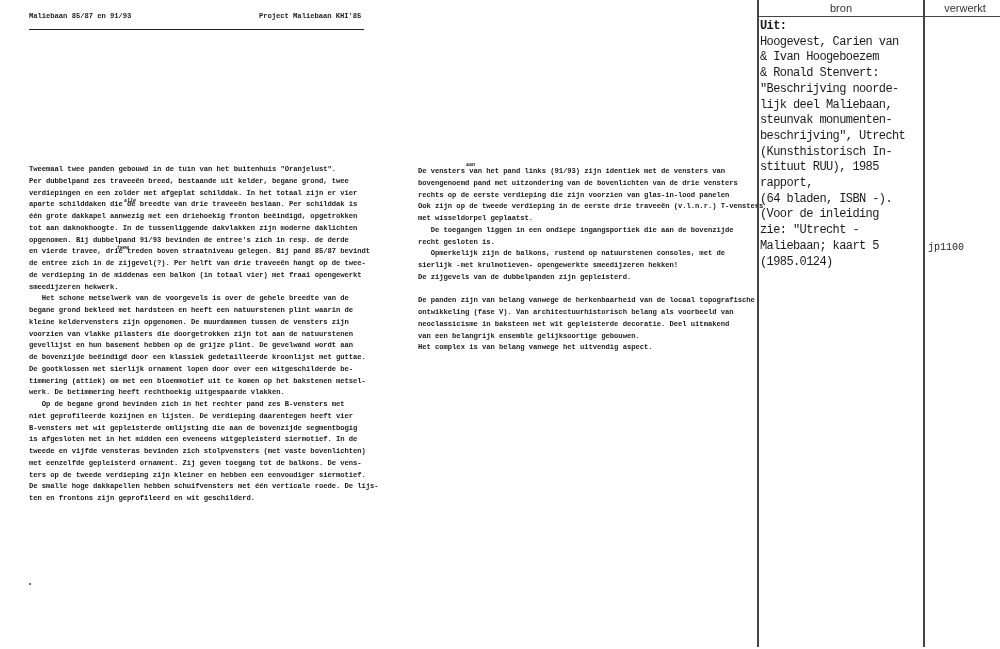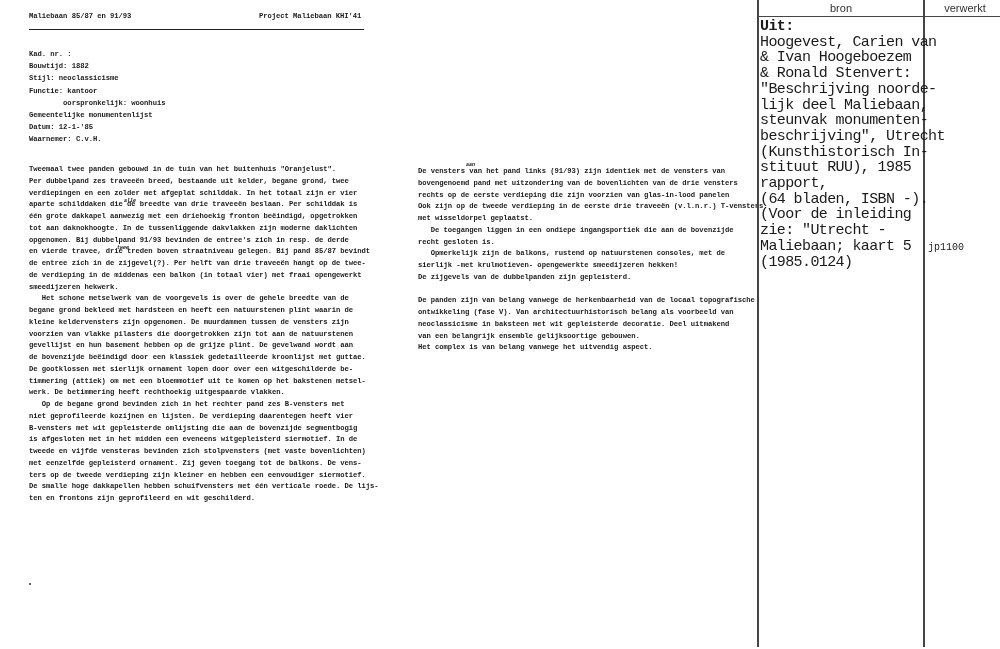--- a/index.html
+++ b/index.html
@@ -52,39 +52,38 @@
     .ph {
       position: absolute; top: 2px;
       font-family: "Liberation Sans", "DejaVu Sans", sans-serif;
       font-size: 11px; color: #333; text-align: center;
     }
     .ph.bron { left: 2px; width: 164px; }
     .ph.verwerkt { left: 168px; width: 80px; }
     .bron-text {
       position: absolute; left: 3px; top: 19px;
       font-family: "Liberation Mono", "DejaVu Sans Mono", monospace;
-      font-size: 15px; line-height: 15.7px; color: #1a1a1a;
+      font-size: 12px; line-height: 15.7px; color: #1a1a1a;
       white-space: pre; letter-spacing: -0.6px;
     }
     .bron-text .first { font-weight: bold; }
     .code {
       position: absolute; left: 171px; top: 242px;
       font-family: "Liberation Mono", "DejaVu Sans Mono", monospace;
       font-size: 10px; color: #1a1a1a;
     }
   </style>
 </head>
 <body>
 
 <div class="page">
   <div class="tw hdr-left">Maliebaan 85/87 en 91/93</div>
-  <div class="tw hdr-right">Project Maliebaan KHI'41</div>
+  <div class="tw hdr-right">Project Maliebaan KHI'85</div>
   <div class="hdr-rule"></div>
 
-  <div class="tw meta" id="meta"><div class="line">Kad. nr. :</div><div class="line">Bouwtijd: 1882</div><div class="line">Stijl: neoclassicisme</div><div class="line">Functie: kantoor</div><div class="line">        oorspronkelijk: woonhuis</div><div class="line">Gemeentelijke monumentenlijst</div><div class="line">Datum: 12-1-'85</div><div class="line">Waarnemer: C.v.H.</div></div>
 
   <div class="tw col-left" id="colLeft"><div class="line">Tweemaal twee panden gebouwd in de tuin van het buitenhuis "Oranjelust".</div><div class="line">Per dubbelpand zes traveeën breed, bestaande uit kelder, begane grond, twee</div><div class="line">verdiepingen en een zolder met afgeplat schilddak. In het totaal zijn er vier</div><div class="line">aparte schilddaken die de breedte van drie traveeën beslaan. Per schilddak is</div><div class="line">één grote dakkapel aanwezig met een driehoekig fronton beëindigd, opgetrokken</div><div class="line">tot aan daknokhoogte. In de tussenliggende dakvlakken zijn moderne daklichten</div><div class="line">opgenomen. Bij dubbelpand 91/93 bevinden de entree's zich in resp. de derde</div><div class="line">en vierde travee, drie treden boven straatniveau gelegen. Bij pand 85/87 bevindt</div><div class="line">de entree zich in de zijgevel(?). Per helft van drie traveeën hangt op de twee-</div><div class="line">de verdieping in de middenas een balkon (in totaal vier) met fraai opengewerkt</div><div class="line">smeedijzeren hekwerk.</div><div class="line">   Het schone metselwerk van de voorgevels is over de gehele breedte van de</div><div class="line">begane grond bekleed met hardsteen en heeft een natuurstenen plint waarin de</div><div class="line">kleine keldervensters zijn opgenomen. De muurdammen tussen de vensters zijn</div><div class="line">voorzien van vlakke pilasters die doorgetrokken zijn tot aan de natuurstenen</div><div class="line">gevellijst en hun basement hebben op de grijze plint. De gevelwand wordt aan</div><div class="line">de bovenzijde beëindigd door een klassiek gedetailleerde kroonlijst met guttae.</div><div class="line">De gootklossen met sierlijk ornament lopen door over een witgeschilderde be-</div><div class="line">timmering (attiek) om met een bloemmotief uit te komen op het bakstenen metsel-</div><div class="line">werk. De betimmering heeft rechthoekig uitgespaarde vlakken.</div><div class="line">   Op de begane grond bevinden zich in het rechter pand zes B-vensters met</div><div class="line">niet geprofileerde kozijnen en lijsten. De verdieping daarentegen heeft vier</div><div class="line">B-vensters met wit gepleisterde omlijsting die aan de bovenzijde segmentbogig</div><div class="line">is afgesloten met in het midden een eveneens witgepleisterd siermotief. In de</div><div class="line">tweede en vijfde vensteras bevinden zich stolpvensters (met vaste bovenlichten)</div><div class="line">met eenzelfde gepleisterd ornament. Zij geven toegang tot de balkons. De vens-</div><div class="line">ters op de tweede verdieping zijn kleiner en hebben een eenvoudiger siermotief.</div><div class="line">De smalle hoge dakkapellen hebben schuifvensters met één verticale roede. De lijs-</div><div class="line">ten en frontons zijn geprofileerd en wit geschilderd.</div></div>
 
   <span class="sup" style="left:124px; top:198px;">alle</span>
   <span class="sup" style="left:117px; top:245px;">twee</span>
   <span class="sup" style="left:466px; top:162px;">aan</span>
 
   <div class="tw col-mid" id="colMid"><div class="line">De vensters van het pand links (91/93) zijn identiek met de vensters van</div><div class="line">bovengenoemd pand met uitzondering van de bovenlichten van de drie vensters</div><div class="line">rechts op de eerste verdieping die zijn voorzien van glas-in-lood panelen</div><div class="line">Ook zijn op de tweede verdieping in de eerste drie traveeën (v.l.n.r.) T-vensters</div><div class="line">met wisseldorpel geplaatst.</div><div class="line">   De toegangen liggen in een ondiepe ingangsportiek die aan de bovenzijde</div><div class="line">recht gesloten is.</div><div class="line">   Opmerkelijk zijn de balkons, rustend op natuurstenen consoles, met de</div><div class="line">sierlijk -met krulmotieven- opengewerkte smeedijzeren hekken!</div><div class="line">De zijgevels van de dubbelpanden zijn gepleisterd.</div><div class="line">&nbsp;</div><div class="line">De panden zijn van belang vanwege de herkenbaarheid van de locaal topografische</div><div class="line">ontwikkeling (fase V). Van architectuurhistorisch belang als voorbeeld van</div><div class="line">neoclassicisme in baksteen met wit gepleisterde decoratie. Deel uitmakend</div><div class="line">van een belangrijk ensemble gelijksoortige gebouwen.</div><div class="line">Het complex is van belang vanwege het uitvendig aspect.</div></div>
 
   <div class="dot"></div>

